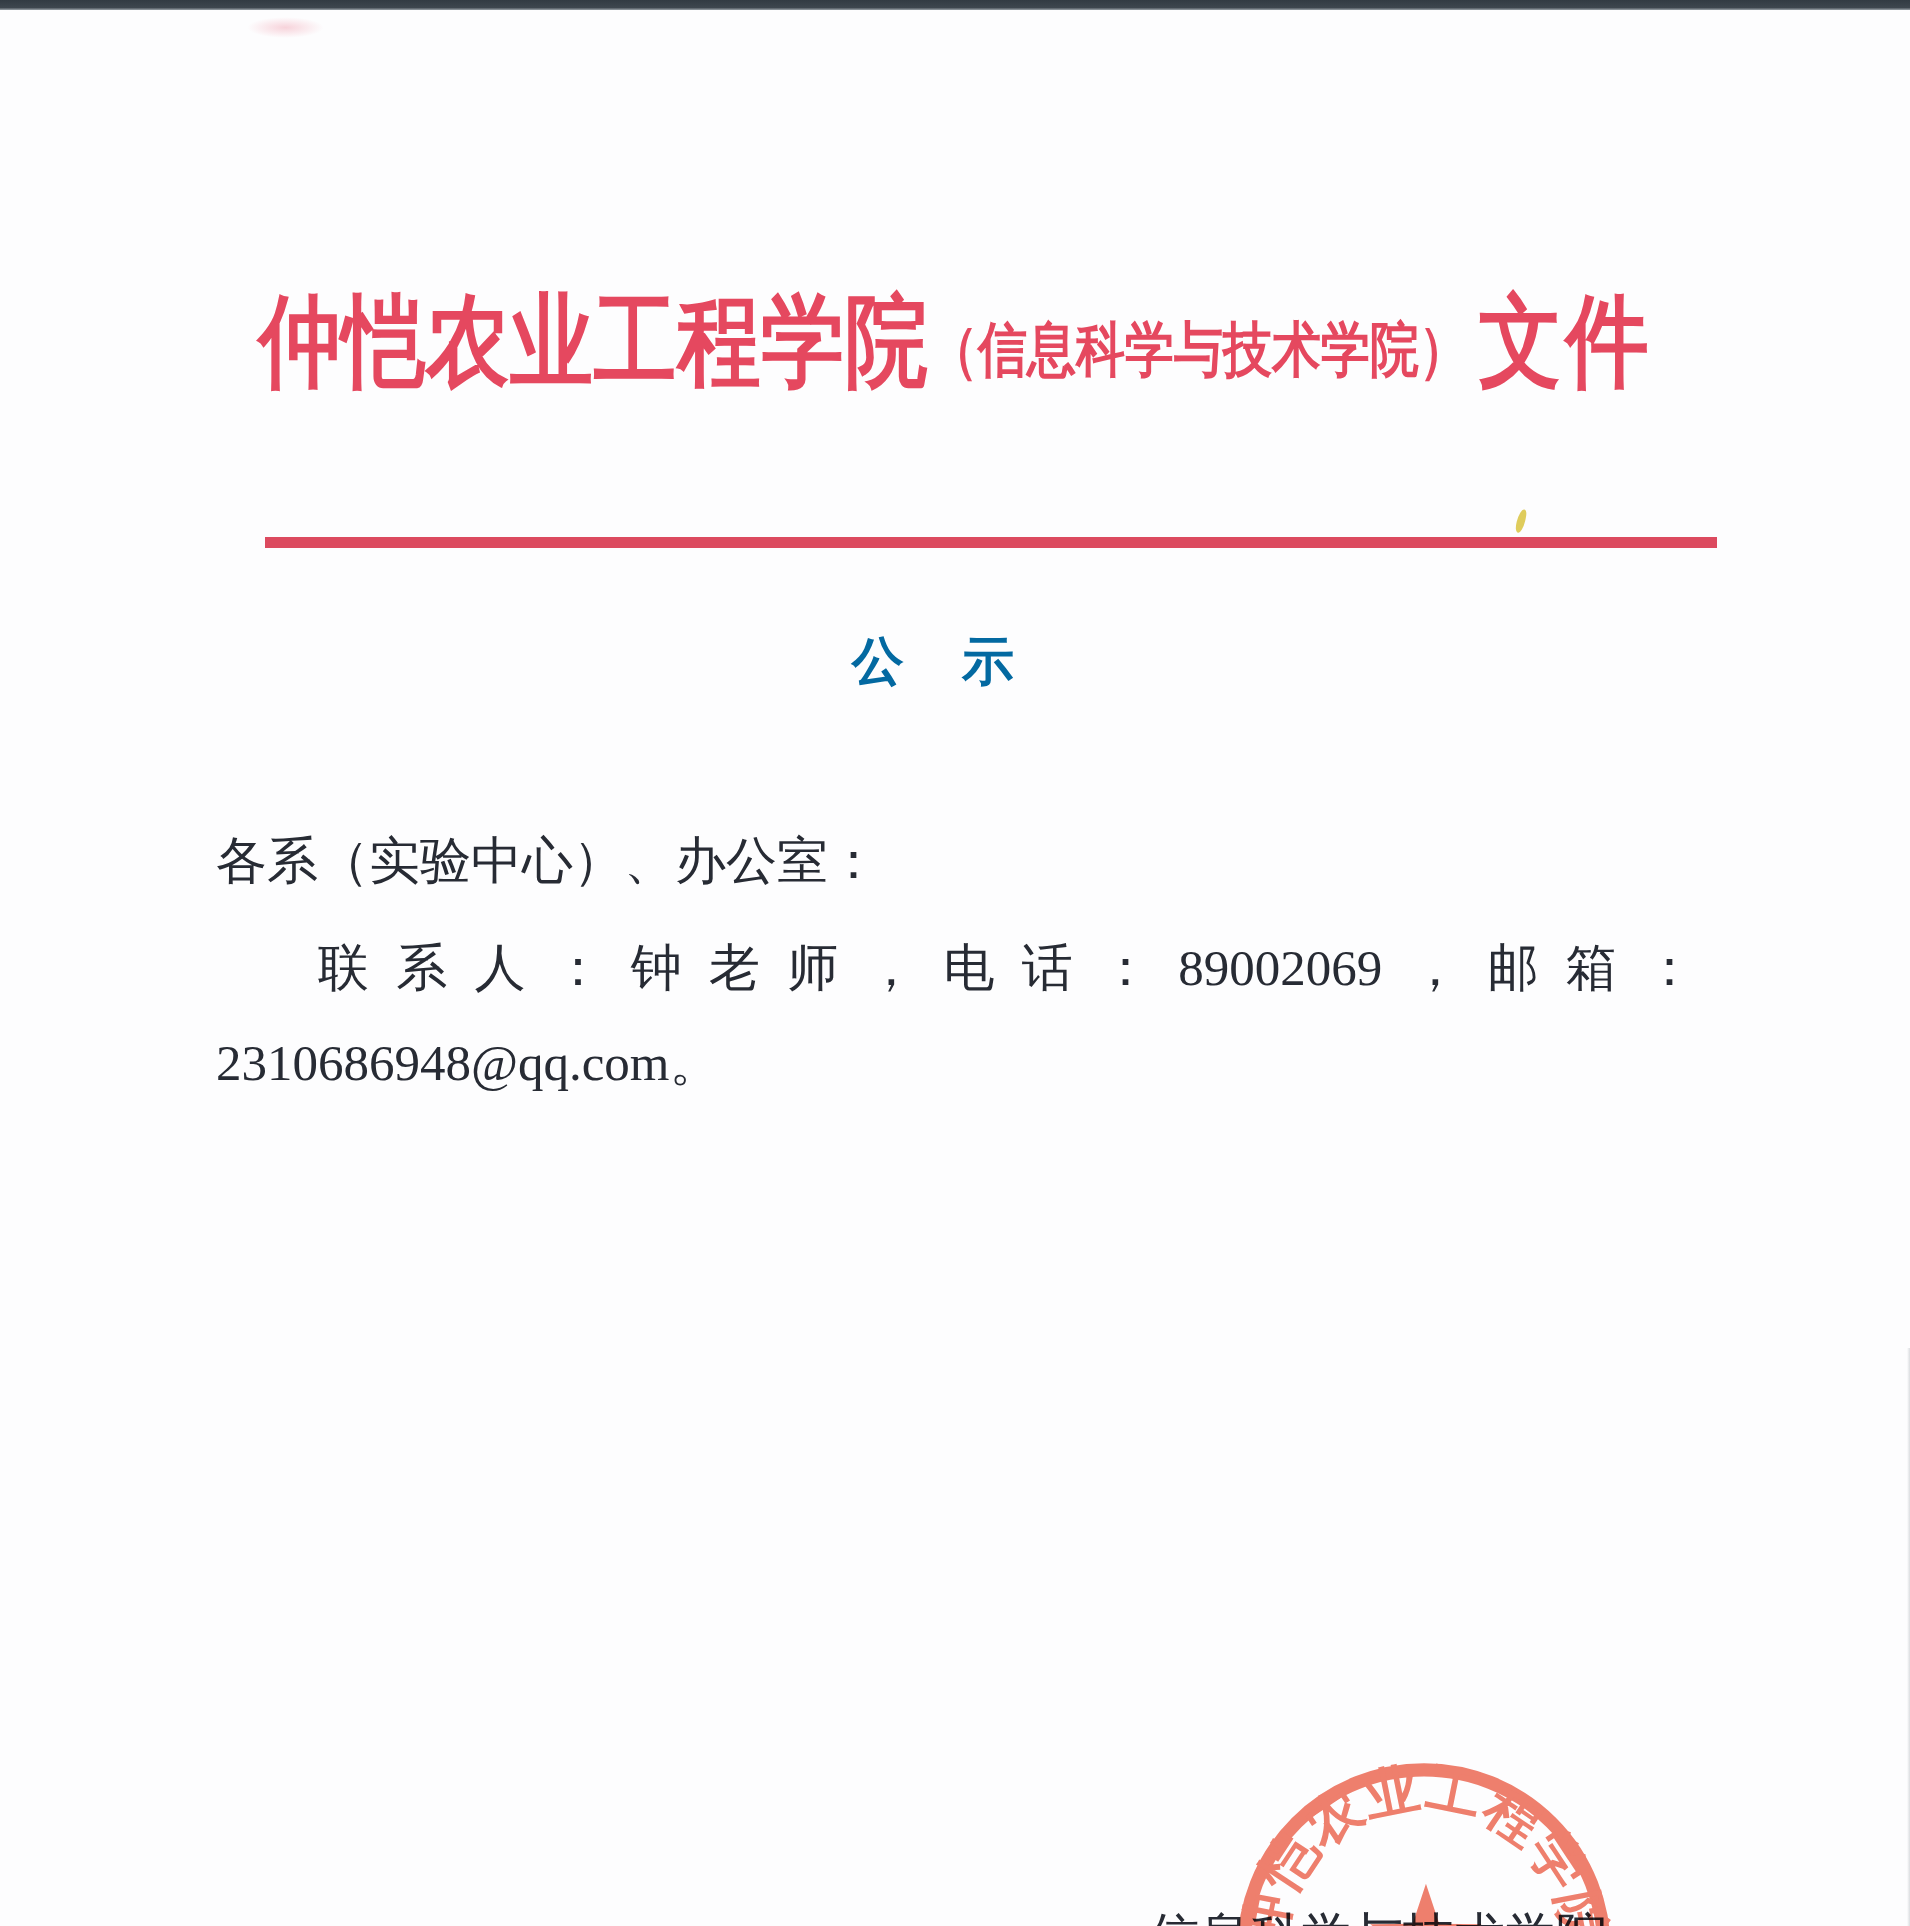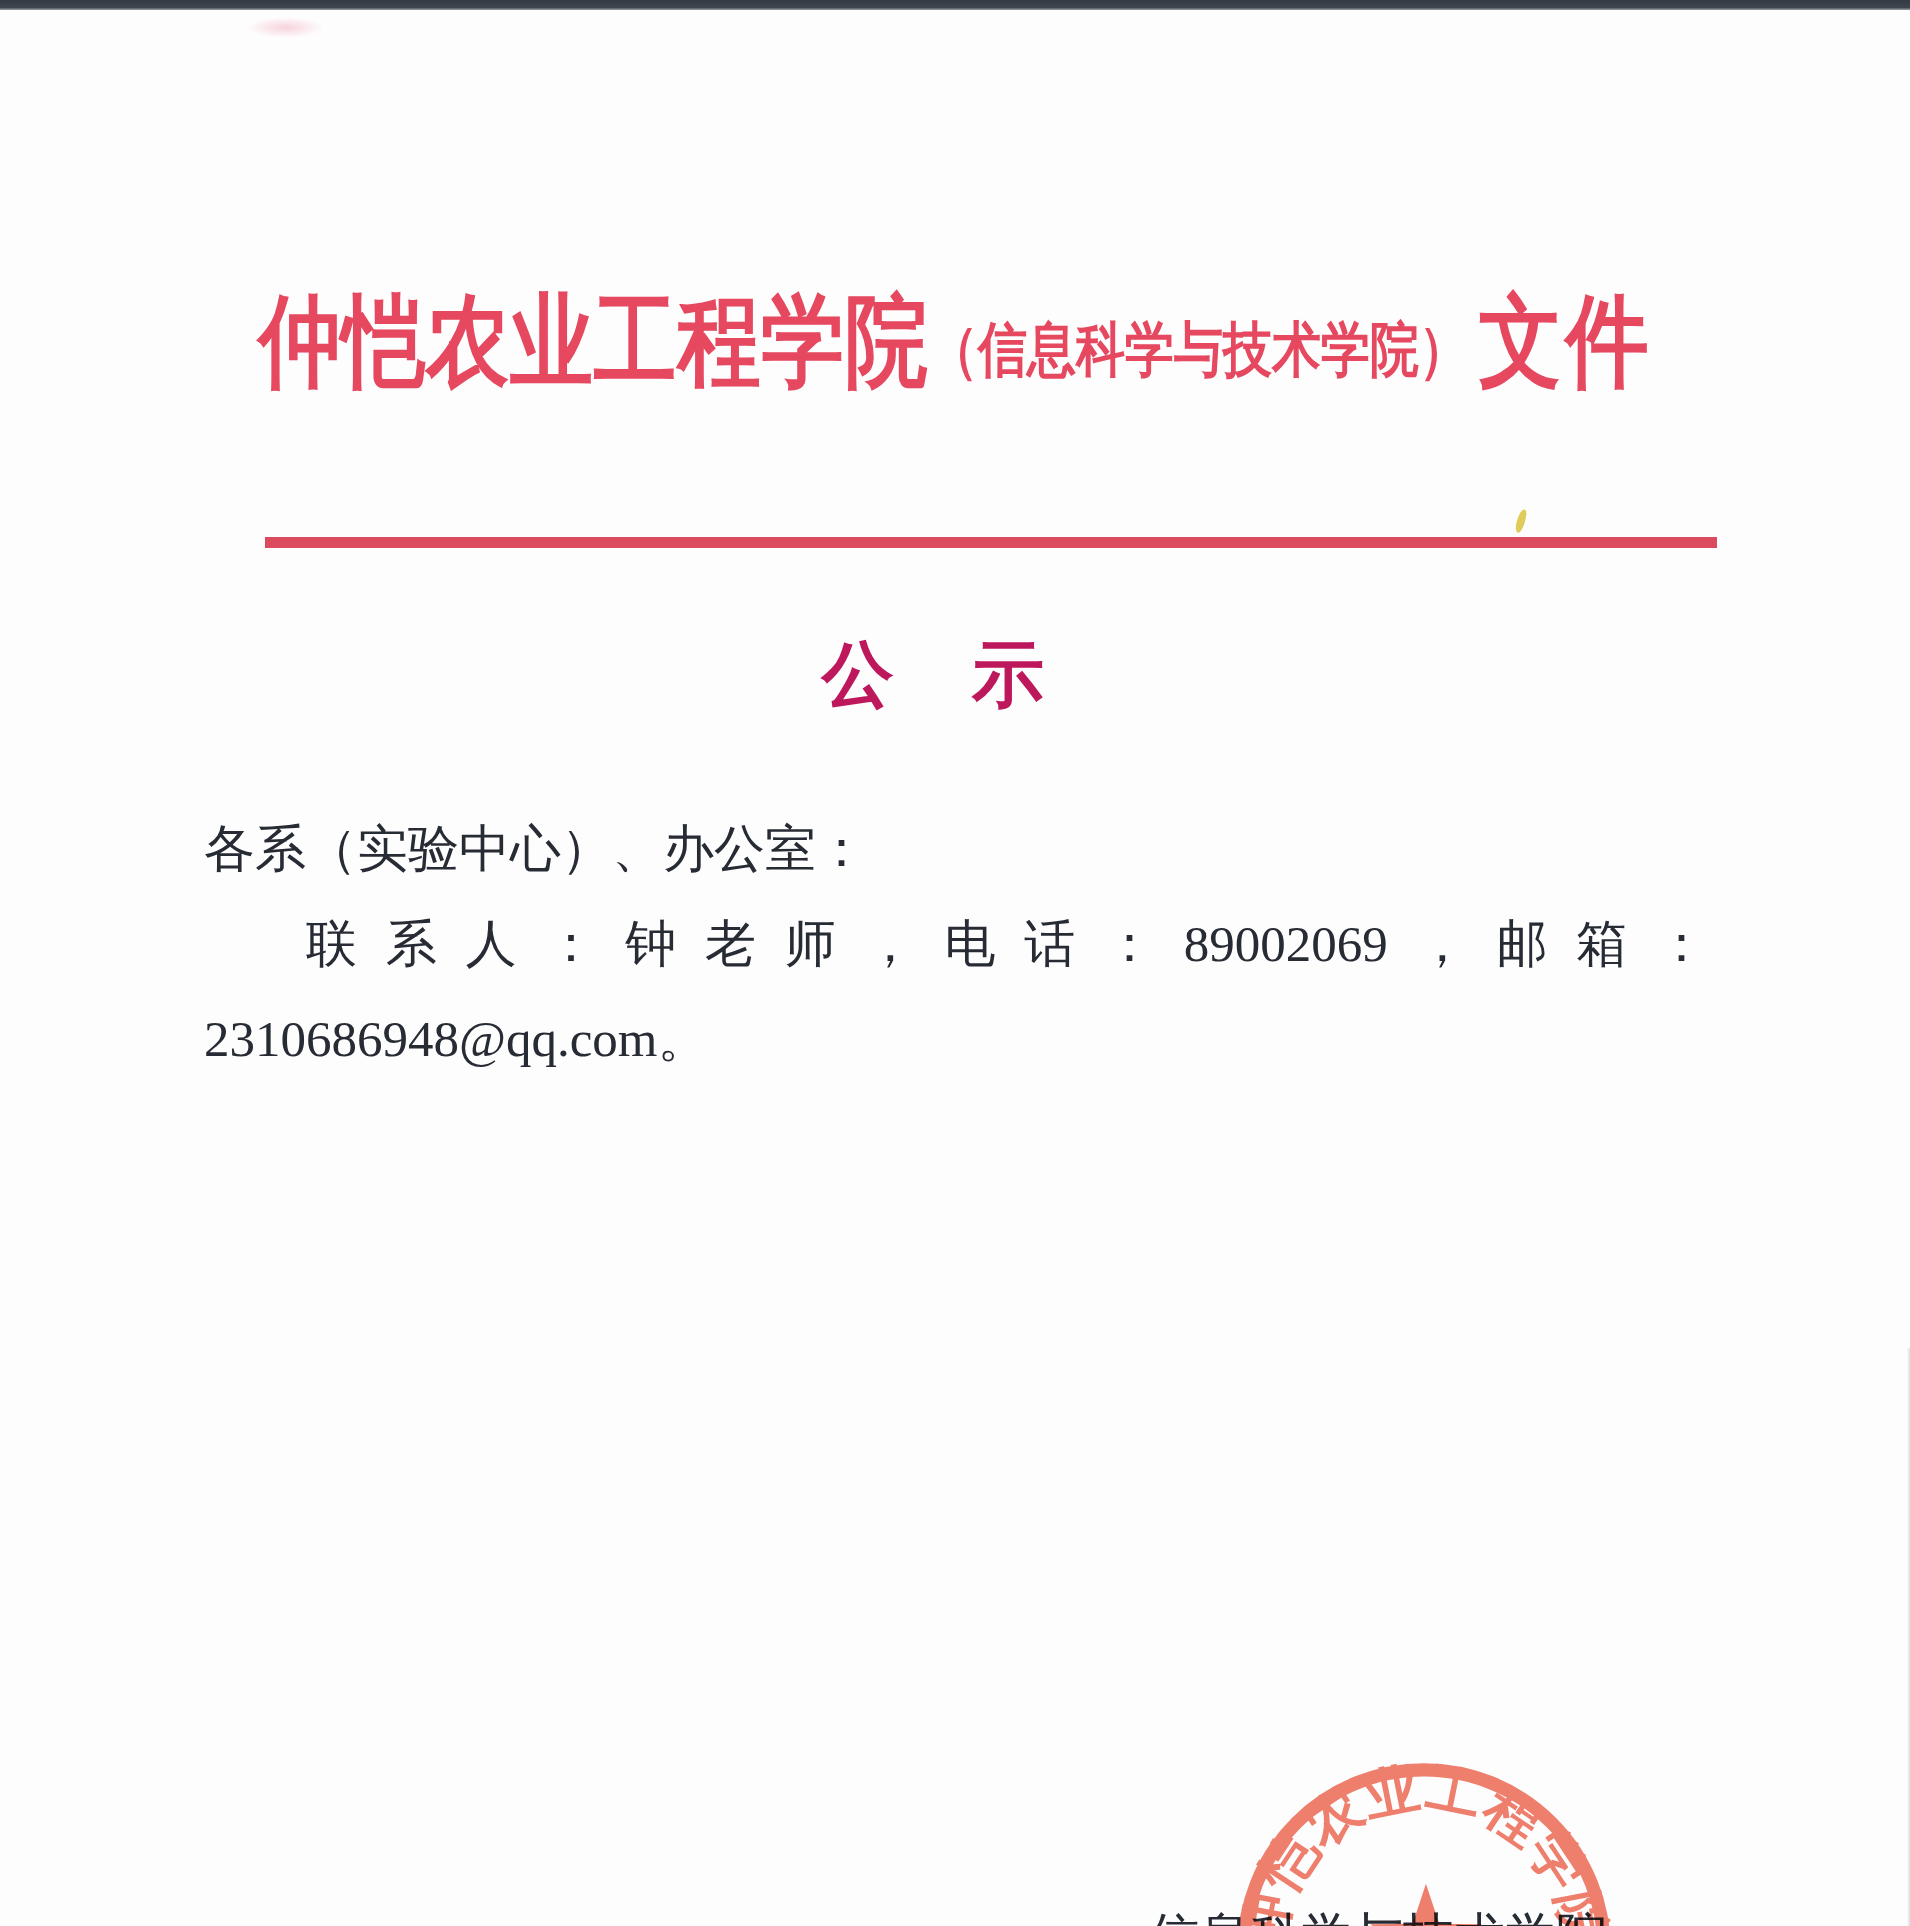--- a/index.html
+++ b/index.html
@@ -75,37 +75,37 @@
     top: 537px; left: 265px;
     width: 1452px; height: 10.8px;
     background: #dc4a5f;
   }
 
   
   .doc-title {
     position: absolute;
     top: 627px; left: 0; right: 42px;
     text-align: center;
-    font-size: 72px;
+    font-size: 52px;
     font-weight: bold;
-    color: #be185d;
+    color: #0369a1;
     letter-spacing: 3.1px;
   }
 
   
   .doc-body {
     position: absolute;
     top: 802px; left: 204px;
     width: 1503px;
     font-size: 51px;
     line-height: 95px;
     color: #272b34;
     text-align: justify;
   }
-  .doc-body p { margin: 0; text-indent: 2em; }
+  .doc-body p { margin: 12px; text-indent: 2em; }
   .doc-body p.salutation { text-indent: 0; }
 
   
   .signoff-org {
     position: absolute;
     top: 1890px; left: 0; right: 304px;
     text-align: right;
     font-size: 51px;
     line-height: 95px;
     color: #272b34;

